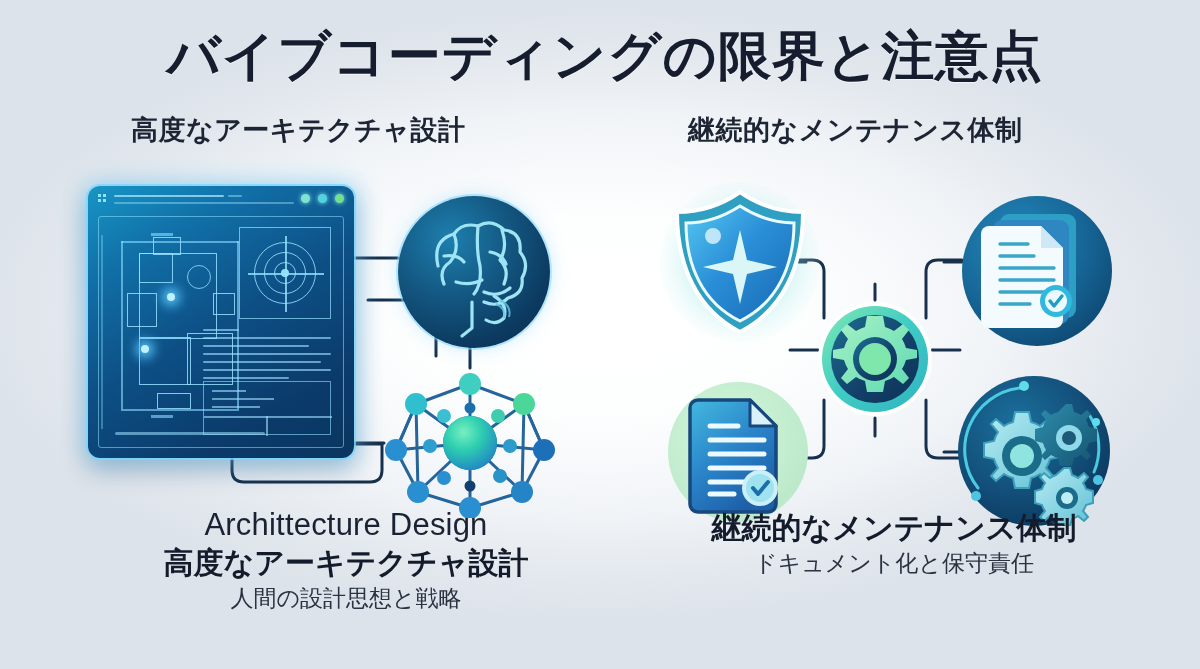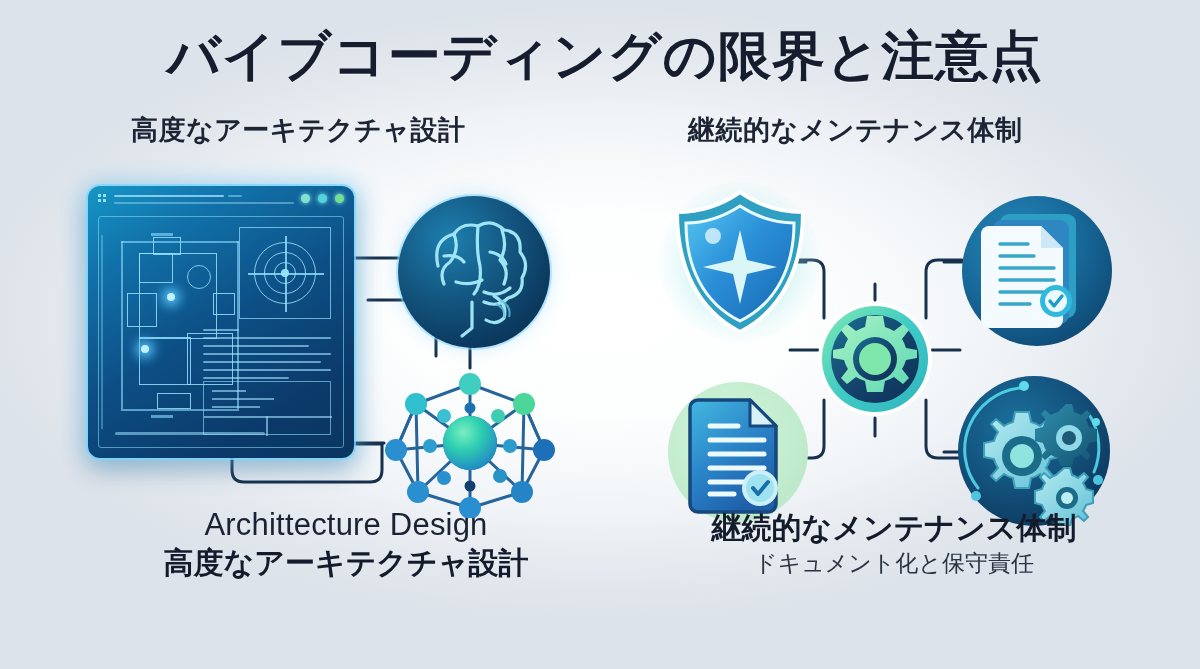--- a/index.html
+++ b/index.html
@@ -431,20 +431,21 @@
         <path d="M106 92 l6 0 l2 7 a21 21 0 0 1 6 3 l6 -5 l4 4 l-5 6 a21 21 0 0 1 3 6 l7 2 l0 6 l0 6 l-7 2 a21 21 0 0 1 -3 6 l5 6 l-4 4 l-6 -5 a21 21 0 0 1 -6 3 l-2 7 l-6 0 l-6 0 l-2 -7 a21 21 0 0 1 -6 -3 l-6 5 l-4 -4 l5 -6 a21 21 0 0 1 -3 -6 l-7 -2 l0 -6 l0 -6 l7 -2 a21 21 0 0 1 3 -6 l-5 -6 l4 -4 l6 5 a21 21 0 0 1 6 -3 z"></path>
       </g>
       <circle cx="109" cy="122" r="11" fill="#1b6c88"></circle>
       <circle cx="109" cy="122" r="6" fill="#bdeef4"></circle>
     </svg>
   </div>
 
   <div class="caption left">
     <div class="cap-en">Archittecture Design</div>
     <div class="cap-ja">高度なアーキテクチャ設計</div>
+    <div class="cap-sub">人間の設計思想と戦略</div>
   </div>
 
   <div class="caption right">
     <div class="cap-ja">継続的なメンテナンス体制</div>
     <div class="cap-sub">ドキュメント化と保守責任</div>
   </div>
 
 </div>
 
 </body></html>

